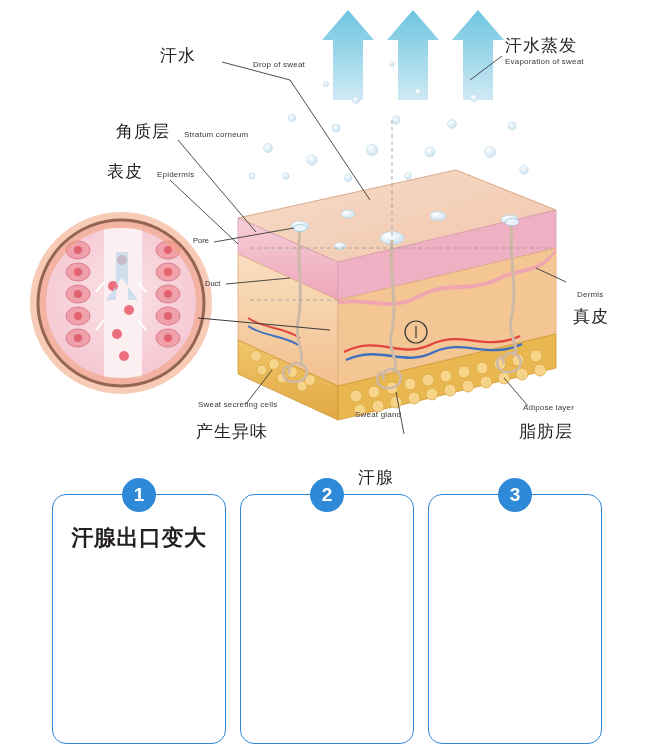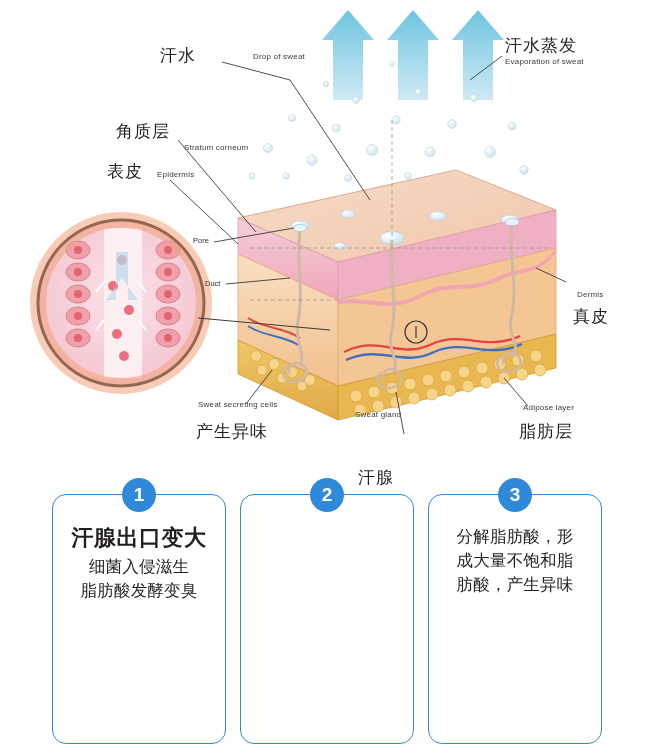--- a/index.html
+++ b/index.html
@@ -327,27 +327,27 @@
         <path d="M214 242 L294 228"></path>
         <path d="M226 284 L290 278"></path>
         <path d="M566 282 L536 268"></path>
         <path d="M246 404 L272 370"></path>
         <path d="M404 434 L396 392"></path>
         <path d="M528 406 L504 378"></path>
       </g>
     </svg>
 
     <div class="cn-label" style="left:160px; top:44px;">汗水</div>
-    <div class="en-label" style="left:213px; top:52px;padding-left:40px;">Drop of sweat</div>
+    <div class="en-label" style="left:213px; top:60px;padding-left:40px;">Drop of sweat</div>
 
     <div class="cn-label" style="left:505px; top:34px;">汗水蒸发</div>
     <div class="en-label" style="left:505px; top:57px;">Evaporation of sweat</div>
 
     <div class="cn-label" style="left:116px; top:120px;">角质层</div>
-    <div class="en-label" style="left:184px; top:143px;">Stratum corneum</div>
+    <div class="en-label" style="left:184px; top:130px;">Stratum corneum</div>
 
     <div class="cn-label" style="left:107px; top:160px;">表皮</div>
     <div class="en-label" style="left:157px; top:170px;">Epidermis</div>
 
     <div class="sm-label" style="left:193px; top:236px;">Pore</div>
     <div class="sm-label" style="left:205px; top:279px;">Duct</div>
 
     <div class="en-label" style="left:577px; top:290px;text-align:center;">Dermis</div>
     <div class="cn-label" style="left:573px; top:305px;">真皮</div>
 
@@ -359,29 +359,24 @@
 
     <div class="en-label" style="left:198px; top:400px;">Sweat secreting cells</div>
     <div class="cn-label" style="left:196px; top:420px;">产生异味</div>
   </div>
 
   <div class="cards">
 
     <div class="card">
       <div class="card-num">1</div>
       <div class="card-title">汗腺出口变大</div>
-      <div class="card-body" style="white-space: pre-line;">细菌入侵滋生
-脂肪酸发酵变臭</div>
     </div>
 
     <div class="card">
       <div class="card-num">2</div>
     </div>
 
     <div class="card">
       <div class="card-num">3</div>
-      <div class="card-body" style="white-space: pre-line;">分解脂肪酸，形
-成大量不饱和脂
-肪酸，产生异味</div>
     </div>
 
   </div>
 </div>
 
 </body></html>

